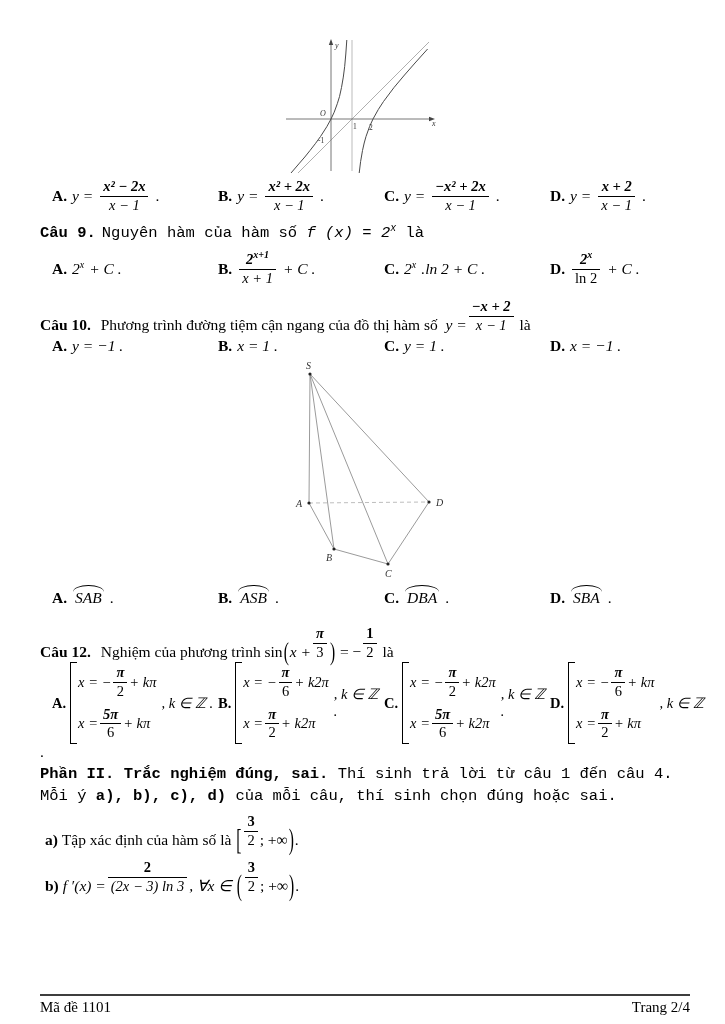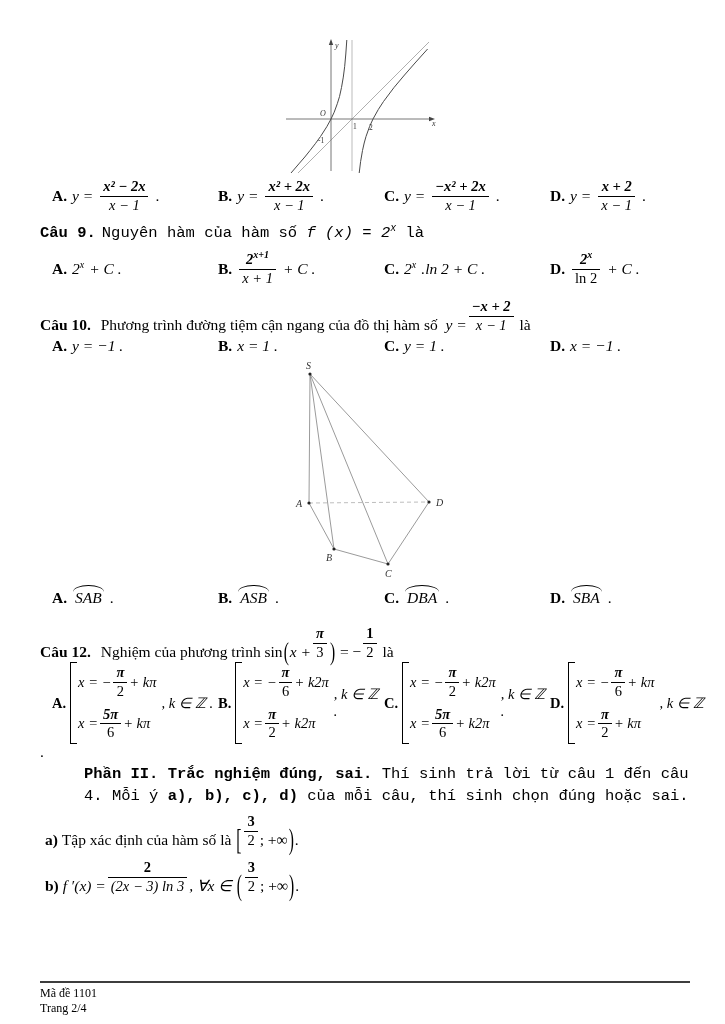--- a/index.html
+++ b/index.html
@@ -36,21 +36,21 @@
          border-left:1.3px solid #000; padding:3px 1px 3px 7px; margin:0 1px; font-size:14.5px; }
   .sys::before, .sys::after { content:""; position:absolute; left:0; width:6px; height:0;
          border-top:1.3px solid #000; }
   .sys::before { top:0; } .sys::after { bottom:0; }
   .sysrow { display:flex; align-items:center; white-space:nowrap; }
   .q12opt { gap:3px; font-size:14.5px; }
   
   .figwrap { flex:none; }
   svg text { font-family:"Liberation Serif", serif; }
   .footer { margin-top:auto; border-top:2px solid #3d3d3d; padding:3px 0 8px;
-            display:flex; justify-content:space-between; font-size:12px;flex-direction:column; }
+            display:flex; justify-content:space-between; font-size:15px; }
   .vcenter { display:flex; align-items:flex-end; flex-wrap:nowrap; }
   .vcenter > * { flex:none; }
   .gap { white-space:pre; }
 </style>
 </head>
 <body>
 
 <div class="page">
 
   <div class="figwrap" style="margin:38px 0 0 243px; width:160px; height:135px;">
@@ -336,21 +336,21 @@
               <span class="den">2</span>
             </span>
             <span class="m">+ kπ</span>
           </span>
       </span>
       <span class="m">, k ∈ ℤ</span>
     </div>
   </div>
   <div style="height:16px; line-height:14px;"><span>.</span></div>
 
-  <div class="line" style="margin-top:2px;margin-left:44px;">
+  <div class="line" style="margin-top:2px;">
     <b>Phần II. Trắc nghiệm đúng, sai.</b>
     <span>Thí sinh trả lời từ câu 1 đến câu 4. Mỗi ý</span>
     <b>a), b), c), d)</b>
     <span>của mỗi câu, thí sinh chọn đúng hoặc sai.</span>
   </div>
 
 
   <div class="vcenter" style="height:42px; padding-left:5px;">
     <b>a)</b>
       <span class="gap"> </span>

